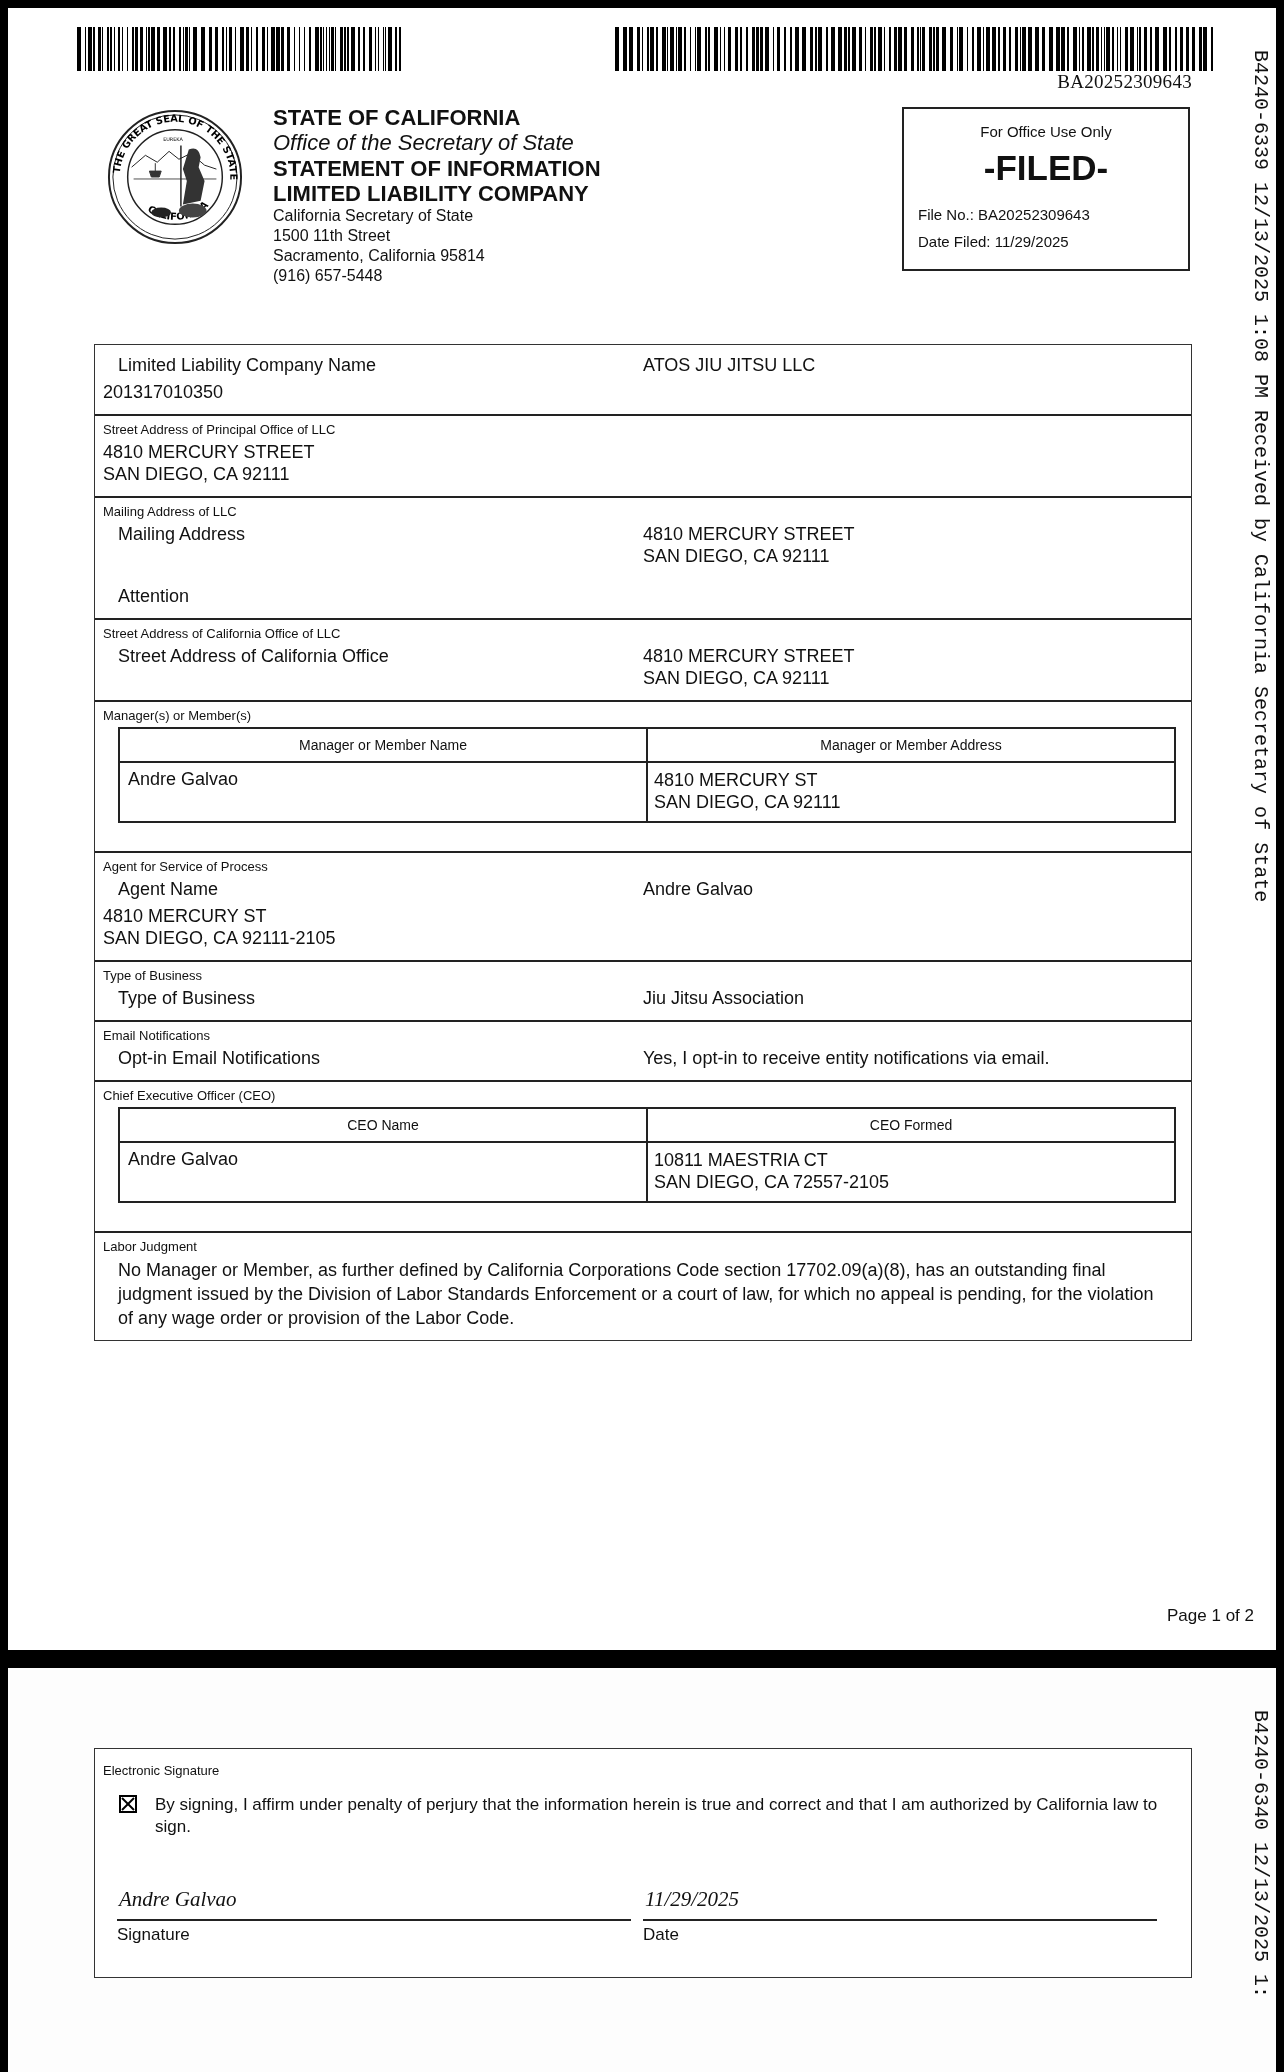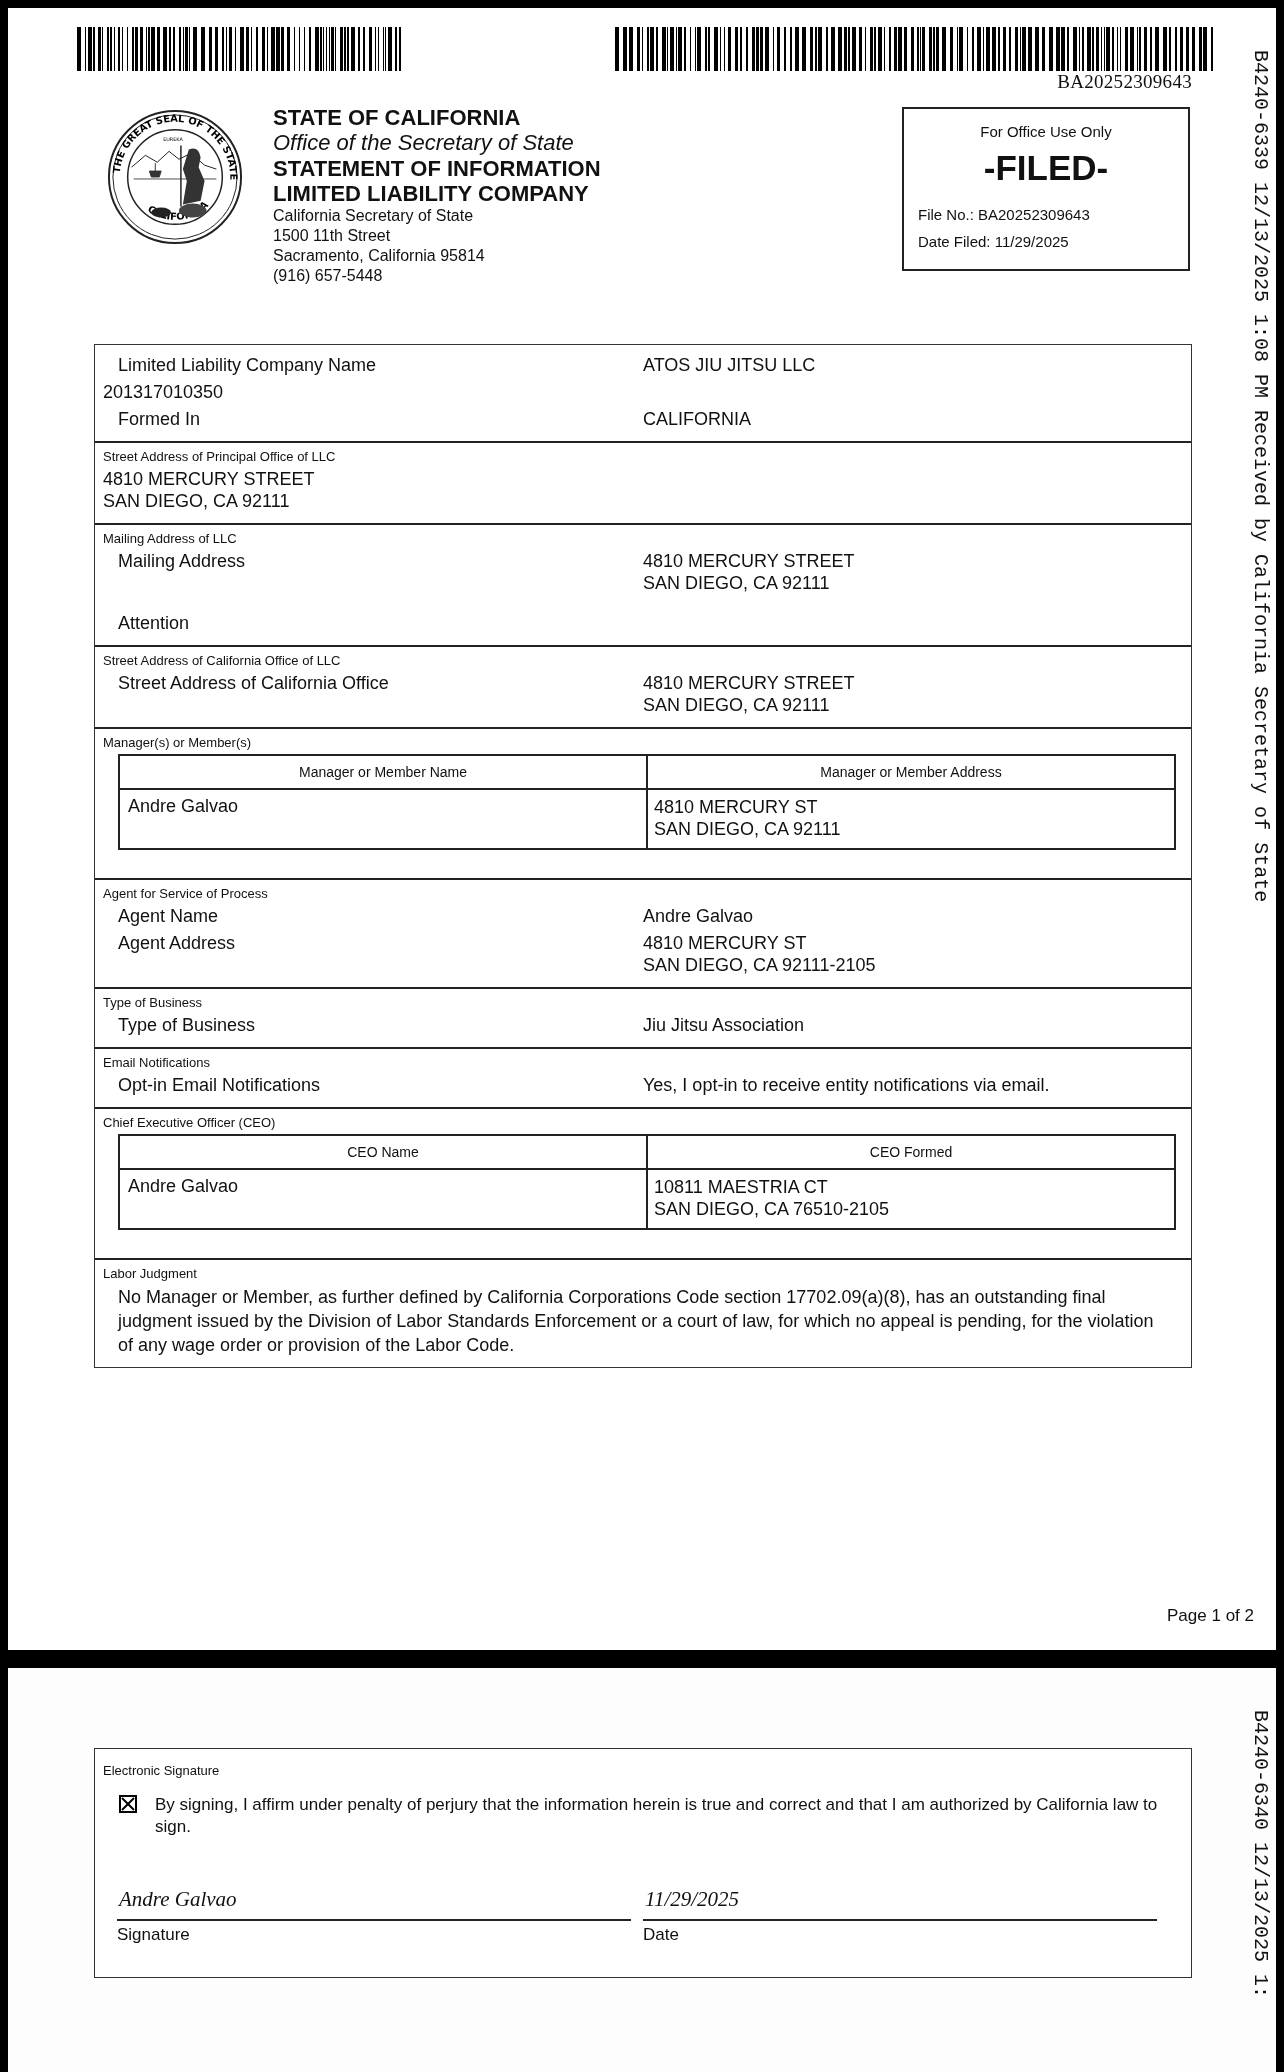--- a/index.html
+++ b/index.html
@@ -504,24 +504,20 @@
   <div class="form">
 
     <div class="section">
       <div class="row">
         <div class="lbl">Limited Liability Company Name</div>
         <div class="val">ATOS JIU JITSU LLC</div>
       </div>
       <div class="row">
         <div class="val">201317010350</div>
       </div>
-      <div class="row">
-        <div class="lbl">Formed In</div>
-        <div class="val">CALIFORNIA</div>
-      </div>
     </div>
 
     <div class="section">
       <div class="sec-title">Street Address of Principal Office of LLC</div>
       <div class="row">
         <div class="val">
           <div>4810 MERCURY STREET</div>
           <div>SAN DIEGO, CA 92111</div>
         </div>
       </div>
@@ -572,21 +568,20 @@
         </table>
     </div>
 
     <div class="section">
       <div class="sec-title">Agent for Service of Process</div>
       <div class="row">
         <div class="lbl">Agent Name</div>
         <div class="val">Andre Galvao</div>
       </div>
       <div class="row">
-        <div class="lbl">Agent Address</div>
         <div class="val">
           <div>4810 MERCURY ST</div>
           <div>SAN DIEGO, CA 92111-2105</div>
         </div>
       </div>
     </div>
 
     <div class="section">
       <div class="sec-title">Type of Business</div>
       <div class="row">
@@ -608,21 +603,21 @@
       <table class="inner">
         <tbody>
             <tr>
           <th>CEO Name</th>
           <th>CEO Formed</th>
         </tr>
         <tr>
           <td>Andre Galvao</td>
           <td class="addr">
             <div>10811 MAESTRIA CT</div>
-            <div>SAN DIEGO, CA 76510-2105</div>
+            <div>SAN DIEGO, CA 72557-2105</div>
           </td>
         </tr>
       </tbody>
         </table>
     </div>
 
     <div class="section">
       <div class="sec-title">Labor Judgment</div>
       <div class="labor-text">No Manager or Member, as further defined by California Corporations Code section 17702.09(a)(8), has an outstanding final judgment issued by the Division of Labor Standards Enforcement or a court of law, for which no appeal is pending, for the violation of any wage order or provision of the Labor Code.</div>
     </div>

